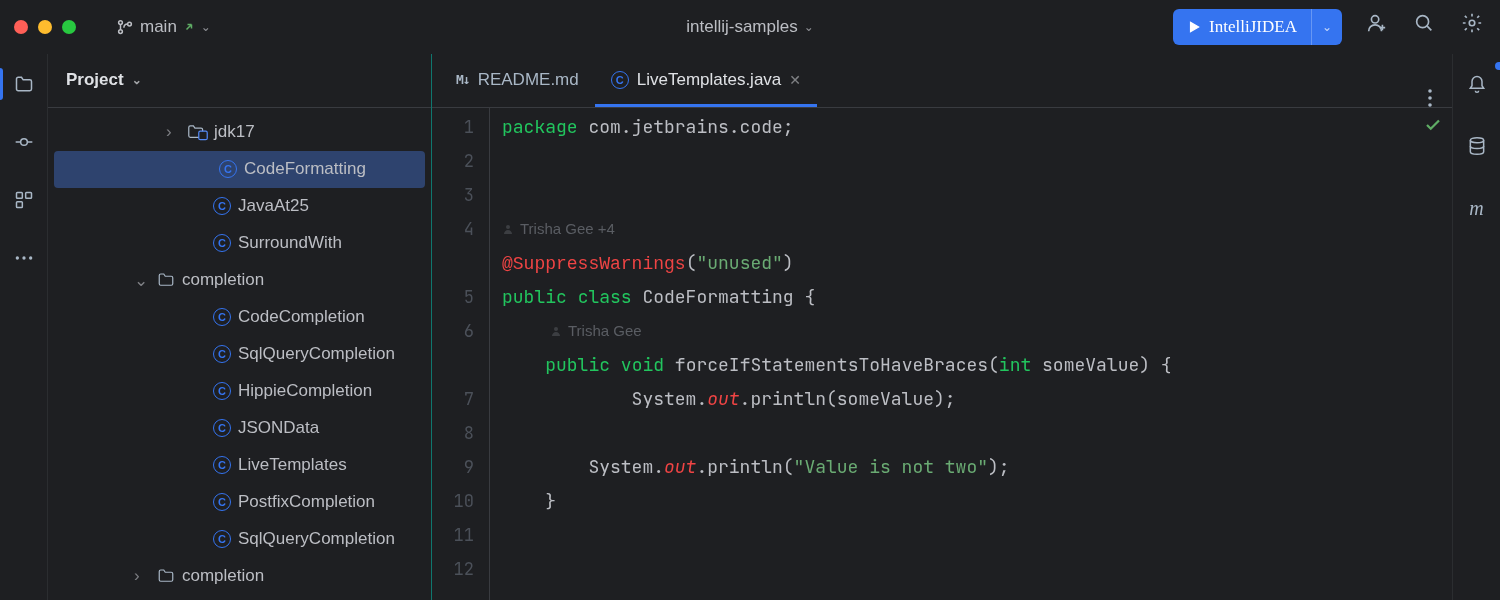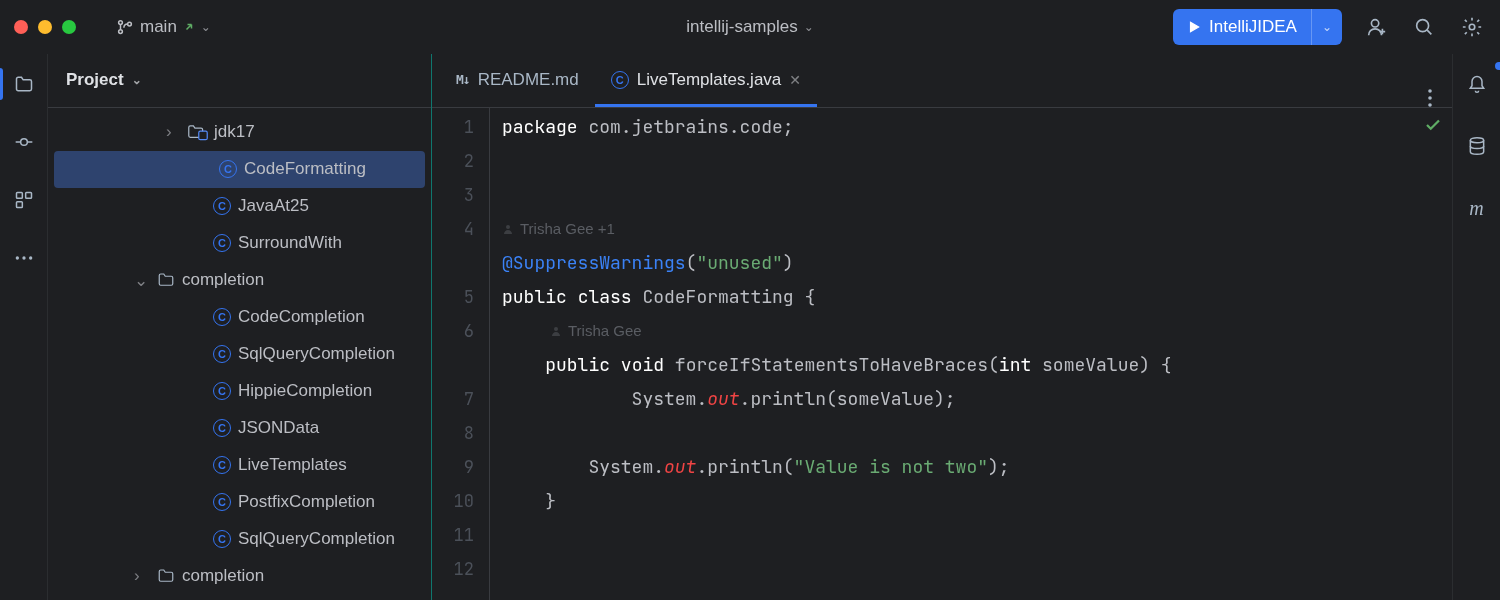--- a/index.html
+++ b/index.html
@@ -28,21 +28,21 @@
     display: flex; align-items: center; gap: 6px;
     color: #BCBEC4; margin-left: 28px;
     cursor: pointer;
   }
   .title-center {
     position: absolute; left: 50%; transform: translateX(-50%);
     display: flex; align-items: center; gap: 6px;
     color: #BCBEC4; cursor: pointer;
   }
   .title-right {
-    margin-left: auto; display: flex; align-items: center; gap: 20px;
+    margin-left: auto; display: flex; align-items: flex-start; gap: 20px; font-family: Liberation Serif, serif;
   }
   .run-btn {
     background: #3574F0; color: #fff;
     display: flex; align-items: center;
     border-radius: 6px; overflow: hidden;
     height: 36px;
   }
   .run-btn .main { display: flex; align-items: center; padding: 0 14px; gap: 8px; font-size: 17px; font-weight: 500;}
   .run-btn .arrow { border-left: 1px solid rgba(255,255,255,.25); padding: 0 10px; height: 100%; display:flex;align-items:center;}
   .icon-btn { width: 28px; height: 28px; display:flex;align-items:center;justify-content:center; cursor:pointer; color:#A9B7C6;}
@@ -116,23 +116,23 @@
     flex:1;
     padding: 2px 0 0 12px;
     font-family: "JetBrains Mono", "Fira Code", Consolas, monospace;
     font-size: 18px;
     position:relative;
   }
   .ln { color:#4B5059; text-align:right; padding-right:16px; width:58px; font-family: "JetBrains Mono", Consolas, monospace; font-size:17px;}
   .code .line { height: 34px; line-height:34px; white-space: pre; position:relative;}
   .code .line.highlighted::before { content:''; position:absolute; left:-70px; right:-2000px; top:0; bottom:0; background:#26282E; z-index:-1;}
   .gutter .ln { height:34px; line-height:34px;}
-  .kw { color:#ffffff; }
+  .kw { color:#22c55e; }
   .str { color:#6AAB73; }
-  .ann { color:#3b82f6; }
+  .ann { color:#ef4444;font-family:Liberation Mono, monospace; }
   .field { color:#ef4444; font-style: italic;}
   .hint {
     height: 34px; line-height:34px;
     color:#5A5D63; font-family: -apple-system, sans-serif; font-size: 15px;
     padding-left: 0px;
     display:flex; align-items:center; gap:6px;
   }
   .hint svg { opacity:.5; }
   .check-icon { position:absolute; top:8px; right:10px; color:#5FAD65;}
 
@@ -399,21 +399,21 @@
         </div>
       <div class="code" id="code">
           <div class="line"><span class="kw">package</span> com.jetbrains.code;</div>
           <div class="line"></div>
           <div class="line"></div>
           <div class="hint" style="padding-left: 0px;">
             <svg width="12" height="12" viewBox="0 0 24 24" fill="#5A5D63">
               <circle cx="12" cy="8" r="4"></circle>
               <path d="M4 22c0-4.4 3.6-8 8-8s8 3.6 8 8"></path>
             </svg>
-            <span>Trisha Gee +1</span>
+            <span>Trisha Gee +4</span>
           </div>
           <div class="line"><span class="ann">@SuppressWarnings</span>(<span class="str">"unused"</span>)</div>
           <div class="line"><span class="kw">public</span> <span class="kw">class</span> CodeFormatting {</div>
           <div class="hint" style="padding-left: 48px;">
             <svg width="12" height="12" viewBox="0 0 24 24" fill="#5A5D63">
               <circle cx="12" cy="8" r="4"></circle>
               <path d="M4 22c0-4.4 3.6-8 8-8s8 3.6 8 8"></path>
             </svg>
             <span>Trisha Gee</span>
           </div>

